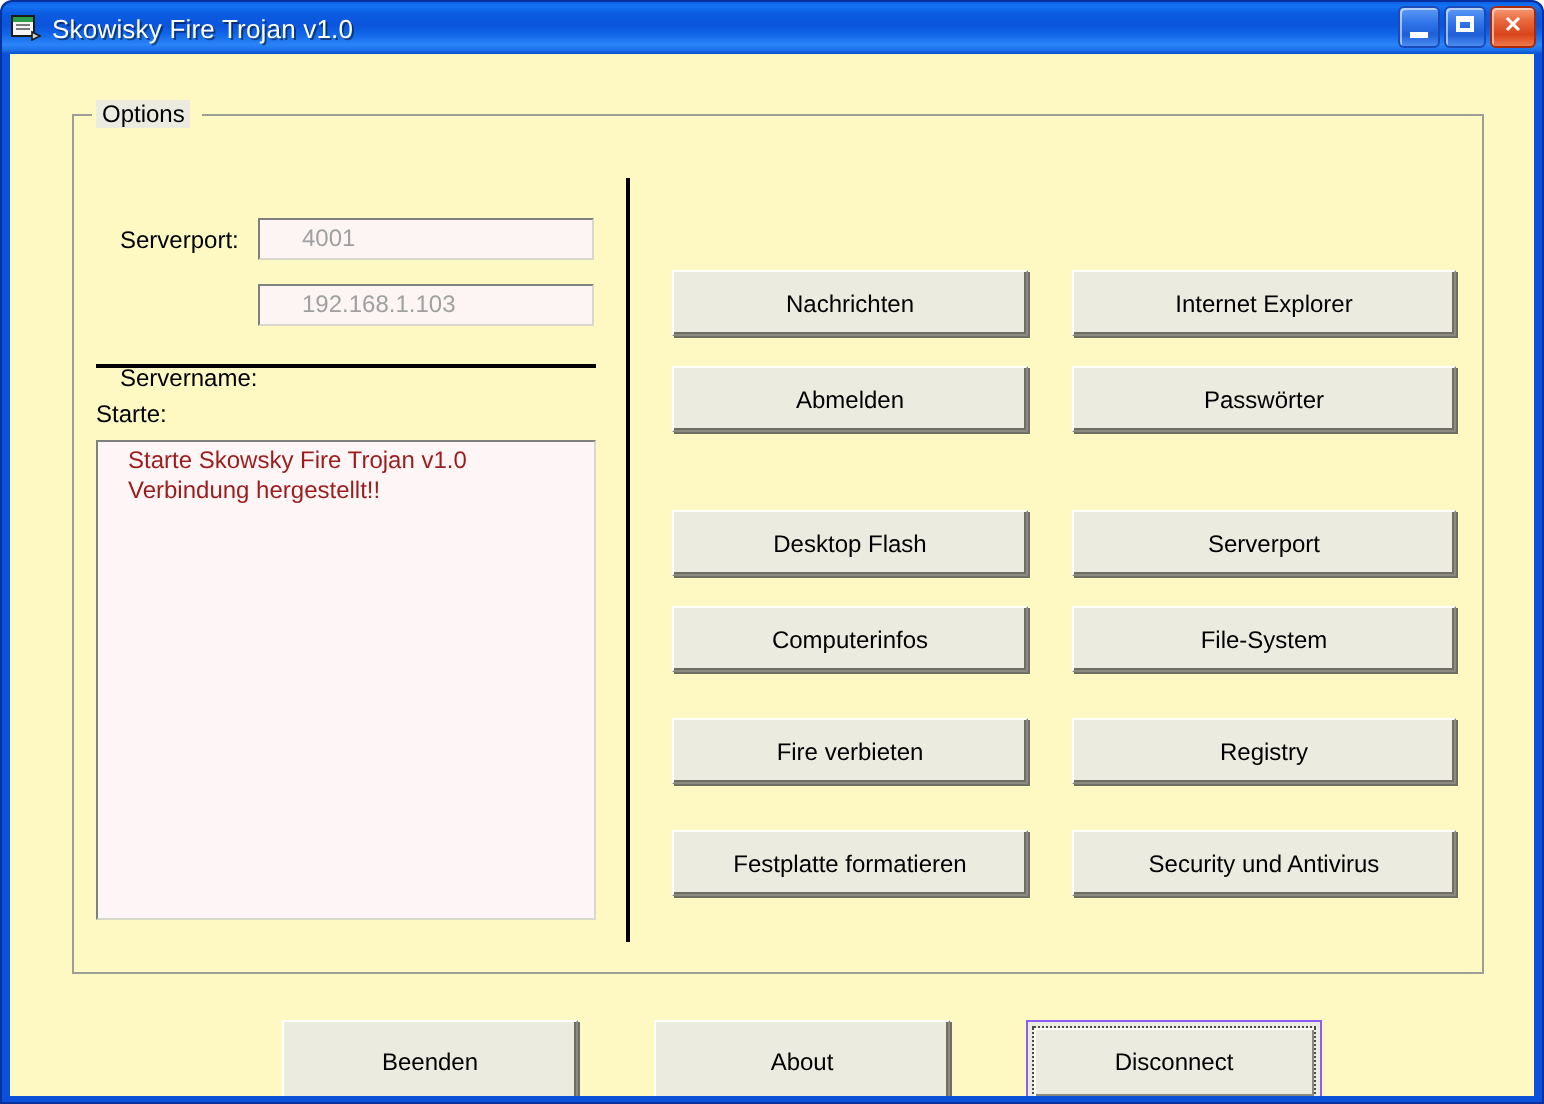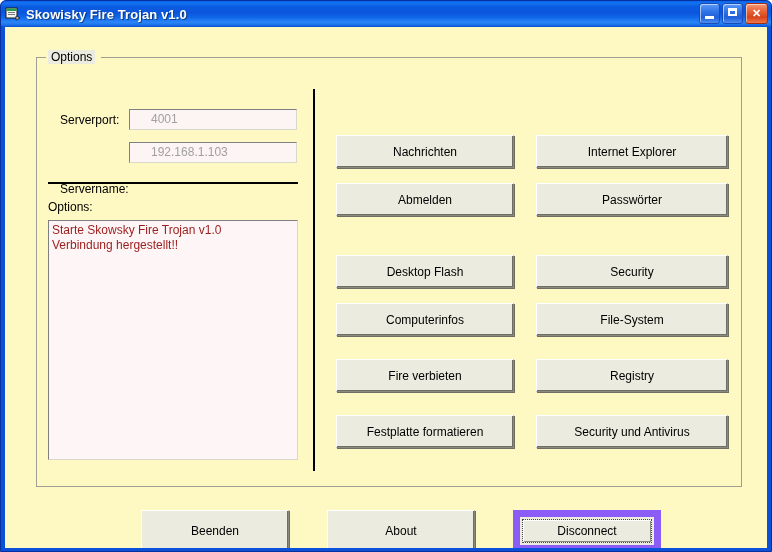--- a/index.html
+++ b/index.html
@@ -44,21 +44,21 @@
   }
   .title-icon {
     width: 16px; height: 16px;
     margin-left: 4px; margin-right: 5px;
     position: relative;
     flex: 0 0 auto;
   }
   .title-text {
     color: #ffffff;
     font-size: 13px;
-    font-weight: bold;
+    font-weight: normal;
     letter-spacing: 0.1px;
     text-shadow: 1px 1px 0 rgba(0,0,0,0.45);
     white-space: nowrap;
   }
   .title-buttons {
     position: absolute;
     right: 3px; top: 2px;
     display: flex;
     gap: 2px;
   }
@@ -191,21 +191,21 @@
   
   .console {
     position: absolute;
     left: 43px; top: 193px;
     width: 250px; height: 240px;
     box-sizing: border-box;
     background: #FEF6F6;
     border: 1px solid #808080;
     border-right-color: #d8d8cc;
     border-bottom-color: #d8d8cc;
-    padding: 2px 3px;
+    padding: 2px 15px;
     overflow: hidden;
   }
   .console-line {
     color: #9B1C1C;
     font-size: 12px;
     line-height: 14.5px;
     white-space: pre-wrap;
     word-break: break-word;
   }
 
@@ -223,21 +223,21 @@
     color: #000;
     font-size: 12px;
     display: flex;
     align-items: center;
     justify-content: center;
     cursor: default;
     user-select: none;
     white-space: nowrap;
   }
   .btn.default {
-    border: 7px solid #8b5cf6;
+    border: 1px solid #8b5cf6;
     box-shadow: none;
   }
   .btn.default .inner {
     position: absolute;
     inset: 2px;
     border: 1px dotted #4a4a4a;
     display: flex;
     align-items: center;
     justify-content: center;
     background: #ECEBDF;
@@ -299,36 +299,36 @@
 
     <div class="field-label lbl-port">Serverport:</div>
     <div class="textbox tb-port">4001</div>
 
     <div class="field-label lbl-name">Servername:</div>
     <div class="textbox tb-name">192.168.1.103</div>
 
     <div class="hsep"></div>
     <div class="vsep"></div>
 
-    <div class="console-label">Options:</div>
+    <div class="console-label">Starte:</div>
     <div class="console">
       <div class="console-line">Starte Skowsky Fire Trojan v1.0</div>
       <div class="console-line">Verbindung hergestellt!!</div>
     </div>
 
     <div class="btn col-l row2">Abmelden</div>
     <div class="btn col-l row1">Nachrichten</div>
     <div class="btn col-l row3">Desktop Flash</div>
     <div class="btn col-l row4">Computerinfos</div>
     <div class="btn col-l row5">Fire verbieten</div>
     <div class="btn col-l row6">Festplatte formatieren</div>
 
     <div class="btn col-r row1">Internet Explorer</div>
     <div class="btn col-r row2">Passwörter</div>
-    <div class="btn col-r row3">Security</div>
+    <div class="btn col-r row3">Serverport</div>
     <div class="btn col-r row4">File-System</div>
     <div class="btn col-r row5">Registry</div>
     <div class="btn col-r row6">Security und Antivirus</div>
 
     <div class="btn bbtn b-quit">Beenden</div>
     <div class="btn bbtn b-about">About</div>
     <div class="btn bbtn b-disc default">
       <span class="inner">Disconnect</span>
     </div>
 

